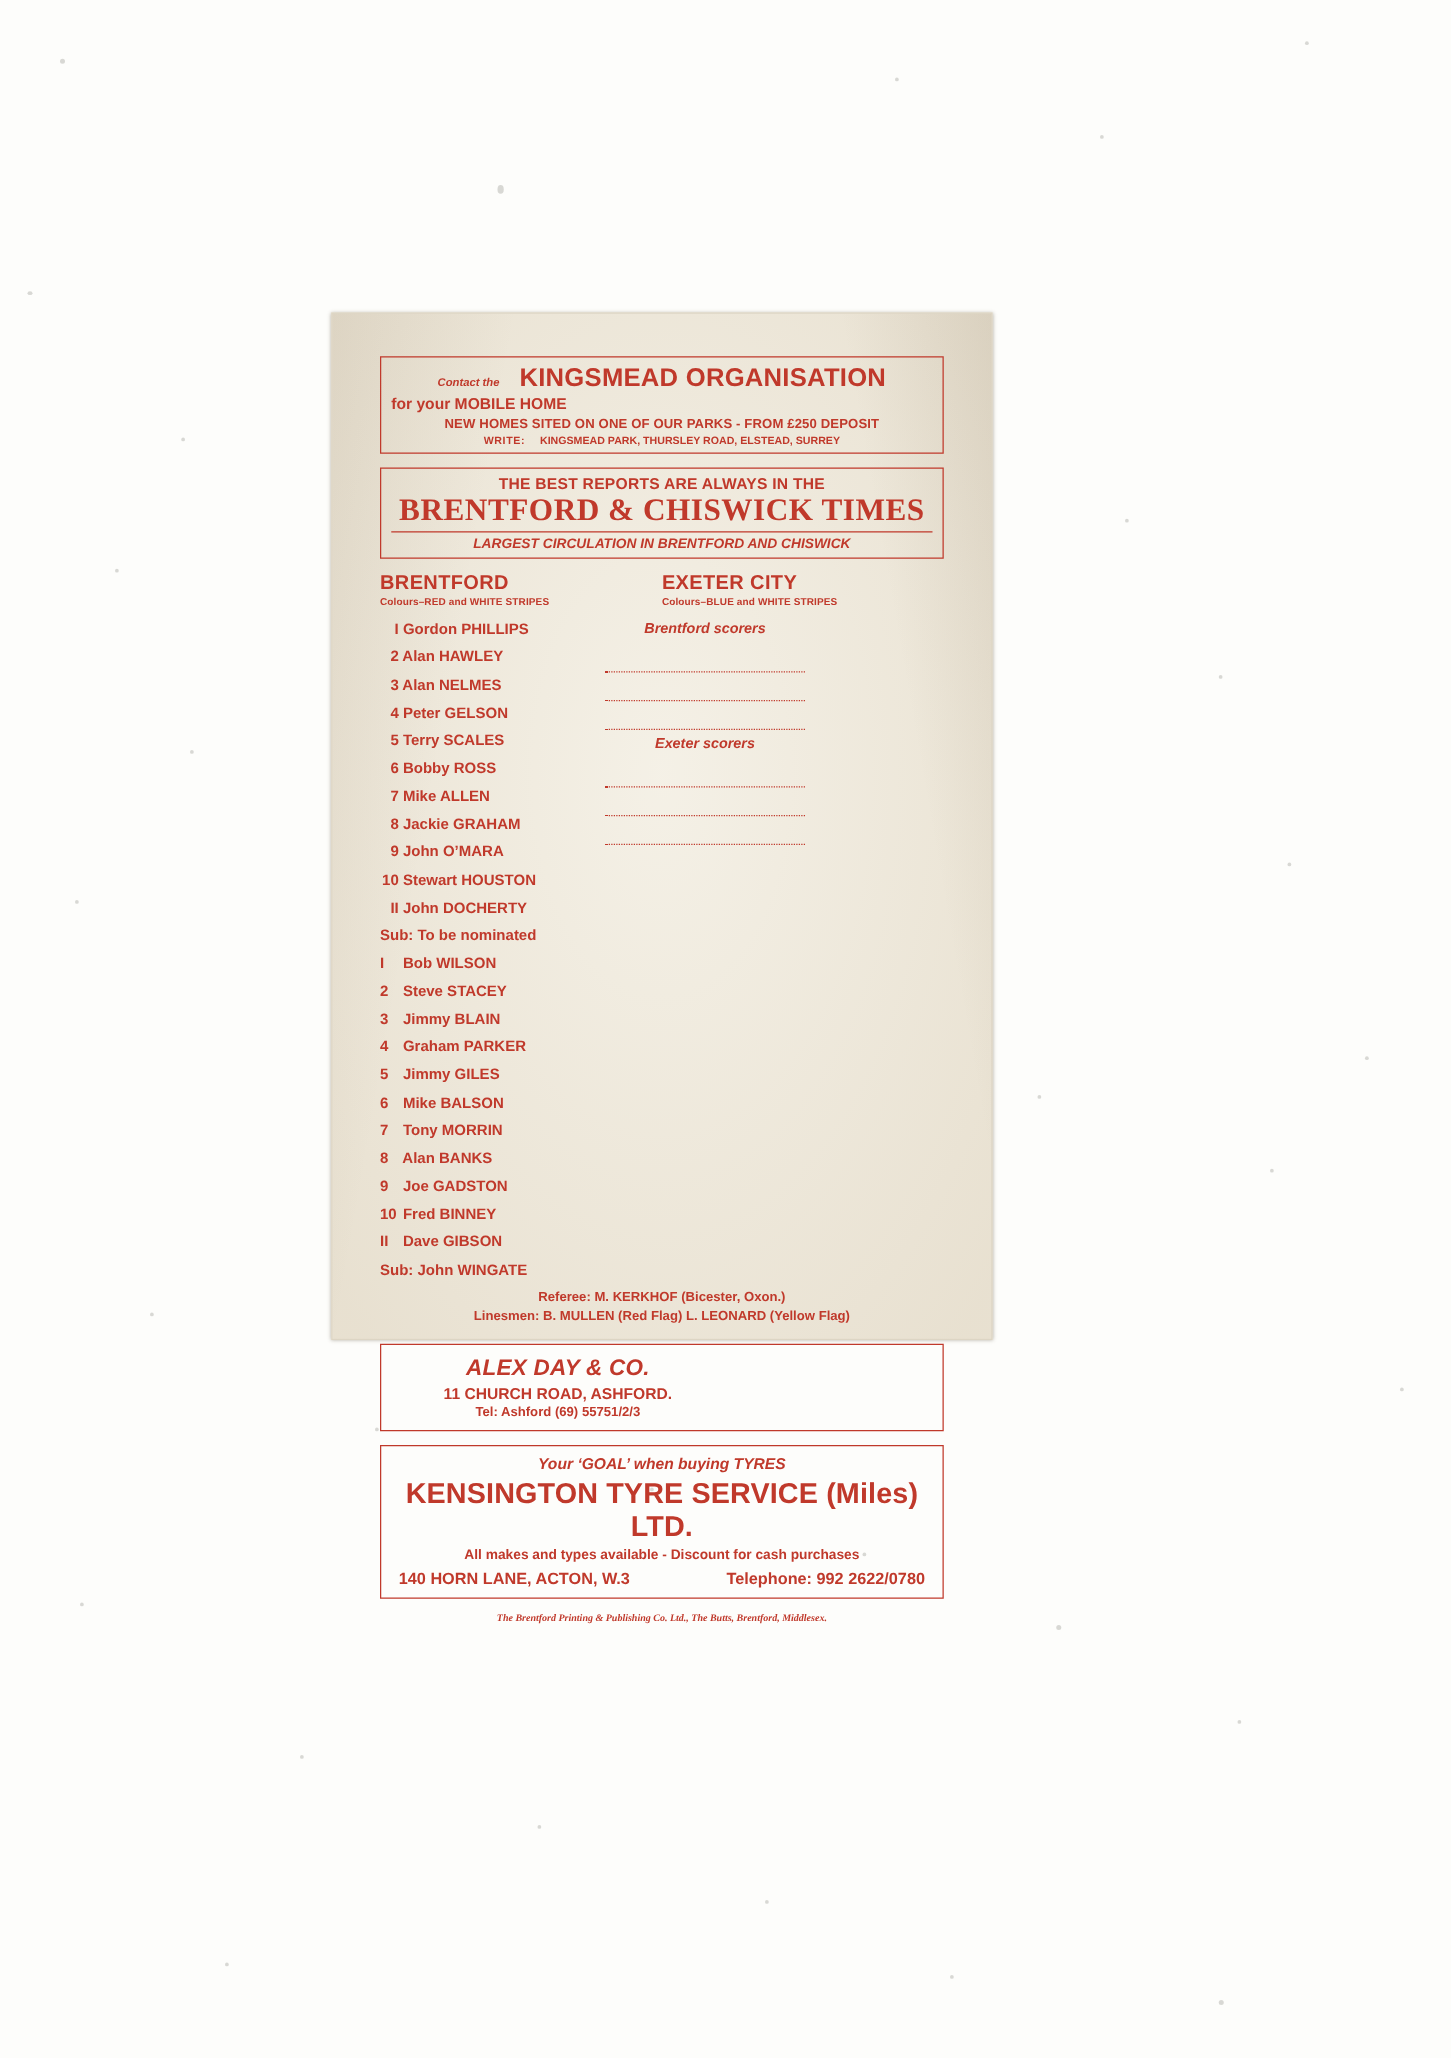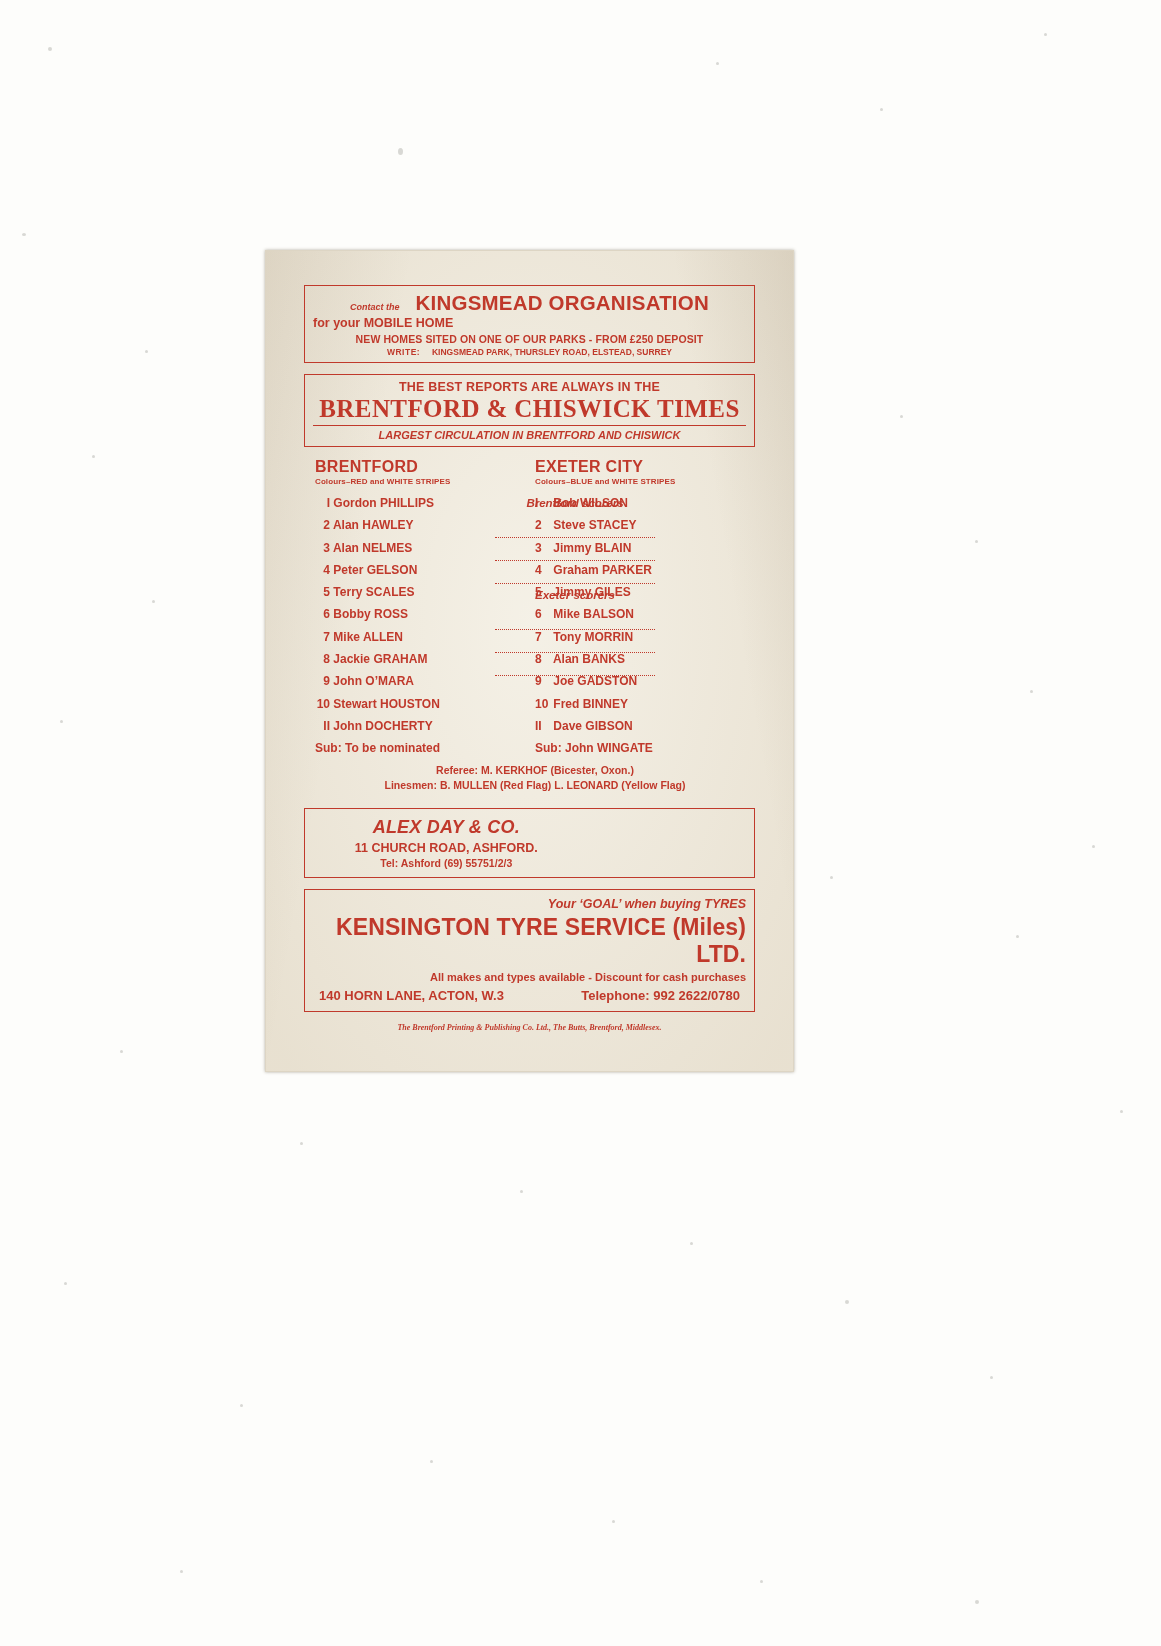--- a/index.html
+++ b/index.html
@@ -139,21 +139,20 @@
     font-style: italic;
     border-top: 1.2px solid #c0392b;
     padding-top: 3px;
   }
 
   
   .teams {
     position: relative;
     margin-top: 6px;
     color: #c0392b;
-    margin-left: 11px;
   }
   .team-head-row {
     display: flex;
   }
   .col-left { width: 50%; }
   .col-right { width: 50%; }
   .team-name {
     font-size: 16px;
     font-weight: bold;
     letter-spacing: .3px;
@@ -162,20 +161,21 @@
     font-size: 8px;
     font-weight: bold;
     letter-spacing: .1px;
     margin-top: 1px;
   }
 
   .players-wrap {
     display: flex;
     margin-top: 6px;
     position: relative;
+    flex-direction: column;
   }
   .pl {
     font-size: 12px;
     font-weight: bold;
     line-height: 22.3px;
     white-space: nowrap;
   }
   .pl .num {
     display: inline-block;
     min-width: 15px;
@@ -260,21 +260,21 @@
     font-weight: bold;
     margin-top: 3px;
   }
   .ad-tel {
     font-size: 10.5px;
     font-weight: bold;
     margin-top: 2px;
   }
 
   
-  .tyres { padding: 7px 8px 8px; text-align: right; }
+  .tyres { padding: 7px 8px 8px; }
   .ty1 {
     font-size: 12.5px;
     font-weight: bold;
     font-style: italic;
   }
   .ty2 {
     font-size: 23px;
     font-weight: bold;
     letter-spacing: .1px;
     margin: 3px 0 3px;

